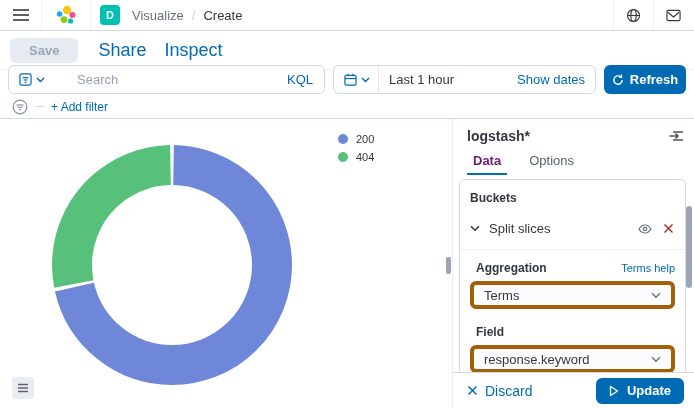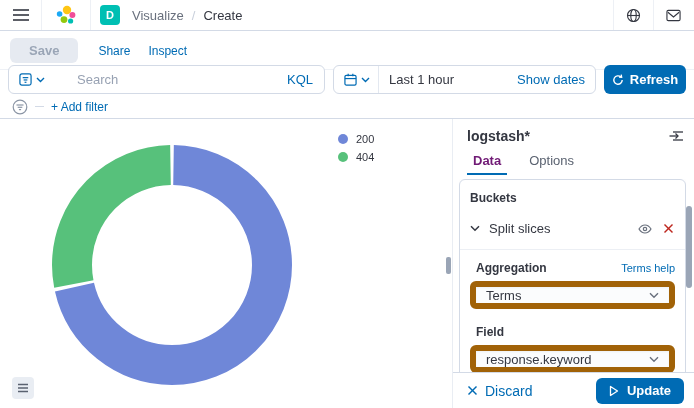--- a/index.html
+++ b/index.html
@@ -24,21 +24,21 @@
   .crumb { color:#69707D; }
   .crumb.current { color:#343741; }
   .crumb-sep { color:#c9d0dc; }
   .spacer { flex:1; }
 
   
   .actionbar { position:absolute; top:32px; left:0; right:0; height:38px; display:flex;
     align-items:center; padding:0 10px; border-bottom:1px solid #eef1f6; background:#fff; }
   .save-btn { height:25px; padding:0 19px; background:#e6eaf1; color:#9ba6b7; border:none;
     border-radius:6px; font-size:13px; font-weight:600; margin-right:20px; cursor:default; }
-  .textlink { color:#006BB4; font-size:12px; font-weight:500; margin-right:18px; }
+  .textlink { color:#006BB4; font-size:18px; font-weight:500; margin-right:18px; }
 
   
   .querybar { position:absolute; top:65px; left:0; right:0; height:29px; display:flex;
     align-items:stretch; gap:8px; padding:0 8px; }
   .qbox { display:flex; align-items:center; border:1px solid #d3dae6; border-radius:6px; background:#fff; }
   .search-box { flex:1; }
   .seg { display:flex; align-items:center; gap:4px; padding:0 8px 0 10px; height:100%; }
   .cal-seg { border-right:1px solid #e3e8f0; }
   .search-input { border:none; outline:none; flex:1; font-size:13px; color:#343741;
     font-family:inherit; background:transparent; padding:0 4px;margin-left:20px; }
@@ -83,21 +83,21 @@
   .agg-card { border:1px solid #d3dae6; border-radius:6px; background:#fff; height:240px;
     box-shadow:0 1px 4px rgba(21,43,82,0.06); padding:10px 8px; }
   .card-heading { font-size:12px; font-weight:700; margin:1px 0 16px 2px; }
   .agg-row { display:flex; align-items:center; gap:9px; padding:0 2px 13px 2px; }
   .agg-row-label { flex:1; font-size:13px; color:#343741; }
   .agg-row .icon-btn { padding:1px; }
   .card-divider { border:none; border-top:1px solid #eceff4; margin:0 -8px; }
   .label-row { display:flex; justify-content:space-between; align-items:baseline; margin:11px 2px 6px 8px; }
   .form-label { font-size:12px; font-weight:700; color:#343741; }
   .help-link { font-size:11px; color:#006BB4; }
-  .select { height:28px; border:6px solid #a16207; border-radius:6px; background:#fbfcfd;
+  .select { height:28px; border:4px solid #a16207; border-radius:6px; background:#fbfcfd;
     display:flex; align-items:center; justify-content:space-between; padding:0 10px; margin:0 2px;
     font-size:13px; color:#343741; box-shadow:inset 0 1px 2px rgba(152,162,179,0.12); cursor:pointer; }
   .scrollbar-thumb { position:absolute; right:2px; top:87px; width:6px; height:82px;
     background:#9aa5b6; border-radius:3px; }
 
   .bottombar { position:absolute; left:0; right:0; bottom:0; height:36px; border-top:1px solid #d3dae6;
     display:flex; align-items:center; padding:0 10px; background:#fff; }
   .discard { display:flex; align-items:center; gap:7px; color:#006BB4; font-size:14px; background:none; border:none; padding:0 4px; }
   .update-btn { margin-left:auto; height:26px; padding:0 13px; background:#006BB4; color:#fff; border:none;
     border-radius:6px; font-size:13px; font-weight:600; display:flex; align-items:center; gap:8px; }

